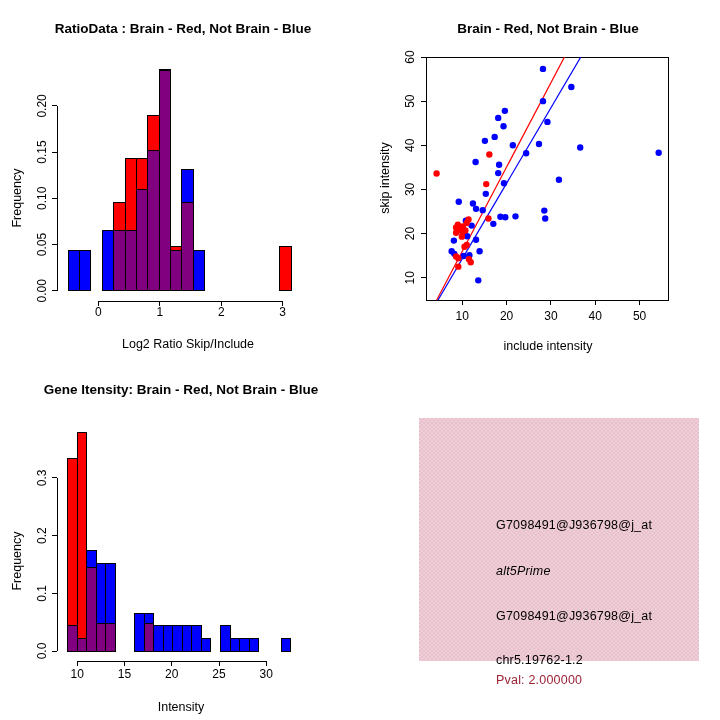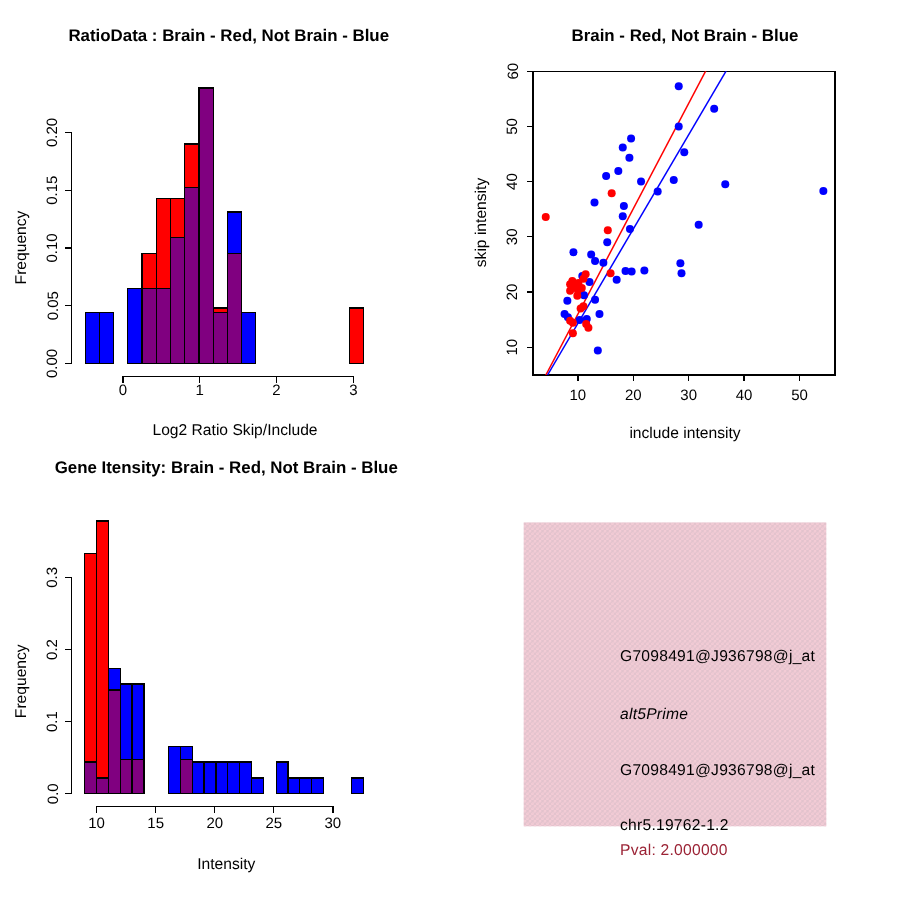--- a/index.html
+++ b/index.html
@@ -6,21 +6,21 @@
   #app{position:relative;width:720px;height:720px;background:#ffffff;overflow:hidden;
        font-family:"Liberation Sans",sans-serif;}
   .panel{position:absolute;width:360px;height:360px;}
   .panel svg{position:absolute;left:0;top:0;}
   text{font-family:"Liberation Sans",sans-serif;fill:#000;}
   .t-title{font-size:13.5px;font-weight:bold;}
   .t-lab{font-size:12.5px;}
   .tick{font-size:12px;}
   .ax{stroke:#000;stroke-width:1;shape-rendering:crispEdges;}
   .bar{stroke:#000;stroke-width:1;shape-rendering:crispEdges;}
-  .info-box{position:absolute;left:59px;top:58px;width:242px;height:243px;}
+  .info-box{position:absolute;left:59px;top:58px;width:280px;height:243px;}
   .info-line{position:absolute;left:77px;font-size:12.5px;color:#000;white-space:nowrap;
              letter-spacing:0.2px;}
 </style>
 </head>
 <body>
 
 <div id="app">
 
   <div class="panel" style="left:0;top:0;padding-left:35px;">
     <svg id="svg-ratio" width="360" height="360" viewBox="0 0 360 360">
@@ -163,21 +163,21 @@
         <text x="46" y="189.42" class="tick" text-anchor="middle" transform="rotate(-90 46 189.42)">30</text>
         <line x1="58.3" x2="53.3" y1="145.28" y2="145.28" class="ax"></line>
         <text x="46" y="145.28" class="tick" text-anchor="middle" transform="rotate(-90 46 145.28)">40</text>
         <line x1="58.3" x2="53.3" y1="101.13999999999999" y2="101.13999999999999" class="ax"></line>
         <text x="46" y="101.13999999999999" class="tick" text-anchor="middle" transform="rotate(-90 46 101.13999999999999)">50</text>
         <line x1="58.3" x2="53.3" y1="57" y2="57" class="ax"></line>
         <text x="46" y="57" class="tick" text-anchor="middle" transform="rotate(-90 46 57)">60</text>
       </svg>
   </div>
 
-  <div class="panel" style="left:0;top:344px;">
+  <div class="panel" style="left:0;top:360px;">
     <svg id="svg-gene" width="360" height="360" viewBox="0 0 360 360">
       <text class="t-title" x="181" y="34" text-anchor="middle">Gene Itensity: Brain - Red, Not Brain - Blue</text>
       <text class="t-lab" x="181" y="351" text-anchor="middle">Intensity</text>
       <text class="t-lab" x="21" y="201" text-anchor="middle" transform="rotate(-90 21 201)">Frequency</text>
     <rect x="67.85" y="98.85899999999998" width="9.450000000000003" height="192.14100000000002" fill="#ff0000" class="bar"></rect>
         <rect x="67.85" y="265.612" width="9.450000000000003" height="25.387999999999977" fill="#800080" class="bar"></rect>
         <rect x="77.3" y="72.894" width="9.450000000000003" height="218.106" fill="#ff0000" class="bar"></rect>
         <rect x="77.3" y="278.306" width="9.450000000000003" height="12.694000000000017" fill="#800080" class="bar"></rect>
         <rect x="86.75" y="190.602" width="9.449999999999989" height="100.398" fill="#0000ff" class="bar"></rect>
         <rect x="86.75" y="207.912" width="9.449999999999989" height="83.088" fill="#800080" class="bar"></rect>

